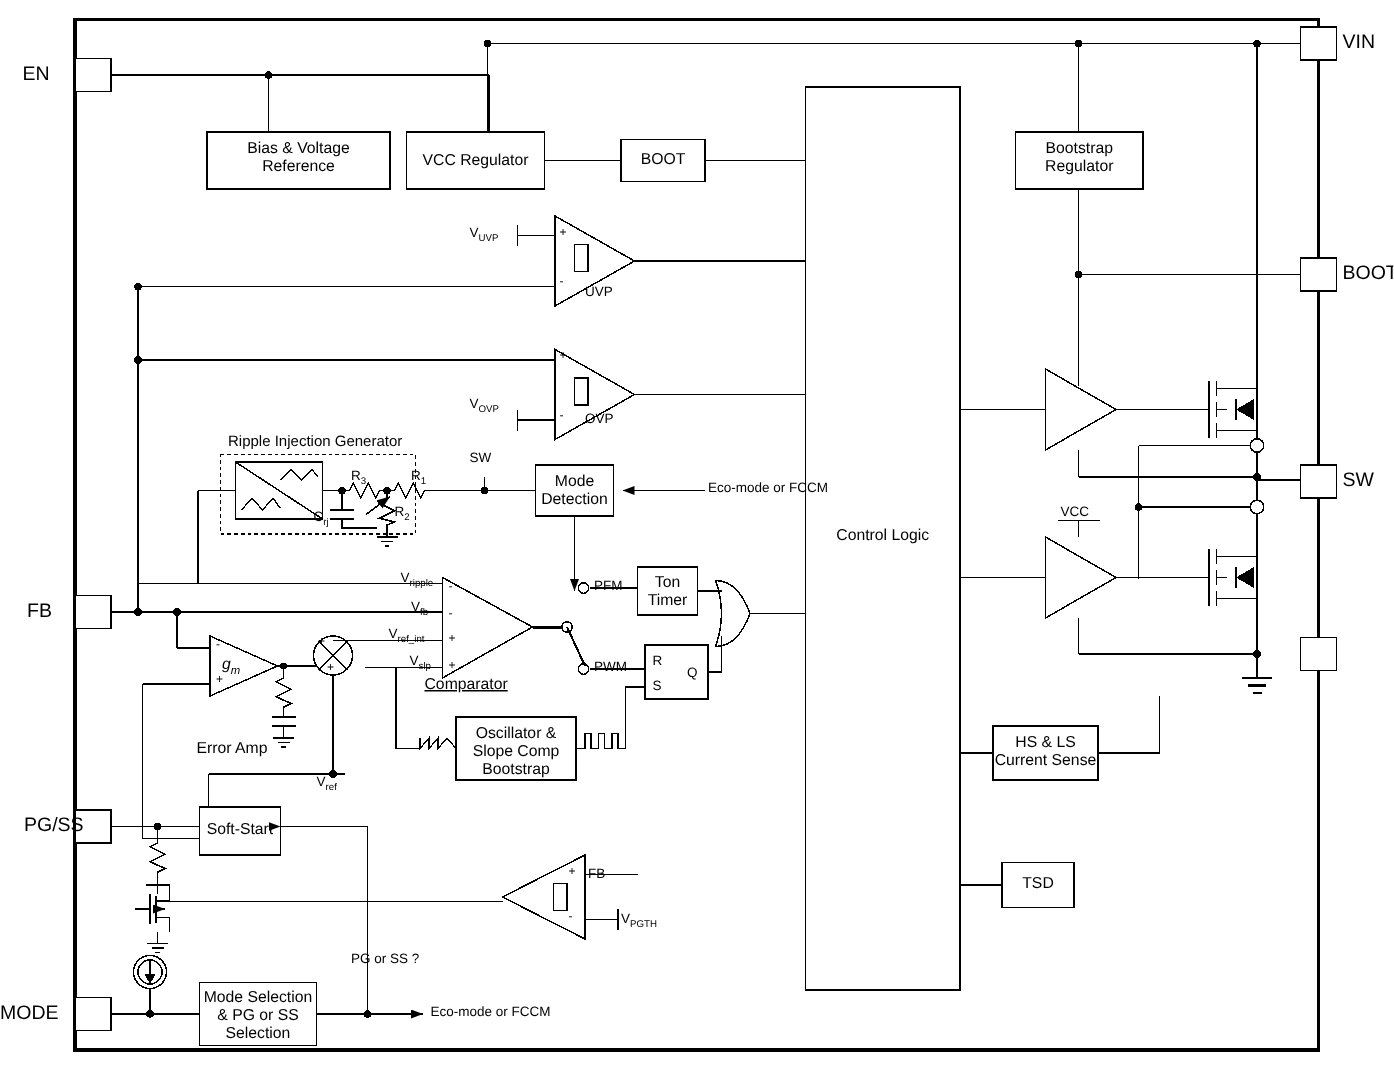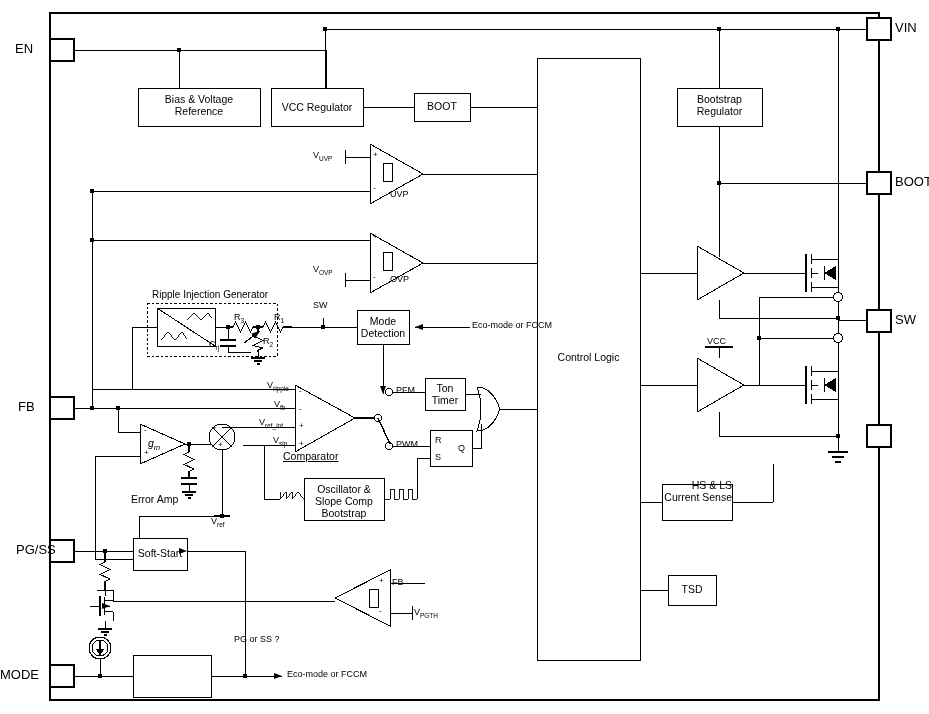--- a/index.html
+++ b/index.html
@@ -410,29 +410,34 @@
     <div>Ton</div>
     <div>Timer</div>
   </div>
 
   <div class="lbl blklbl ctr" style="left:304px;top:483px;width:80px;">
     <div>Oscillator &amp;</div>
     <div>Slope Comp</div>
     <div>Bootstrap</div>
   </div>
 
-  <div class="lbl blklbl ctr" style="left:662px;top:479px;width:70px;text-align:right;">
+  <div class="lbl blklbl ctr" style="left:662px;top:489px;width:70px;">
     <div>HS &amp; LS</div>
     <div>Current Sense</div>
   </div>
 
   <div class="lbl blklbl ctr" style="left:668px;top:583px;width:48px;">TSD</div>
 
   <div class="lbl blklbl ctr" style="left:133px;top:547px;width:54px;">Soft-Start</div>
 
+  <div class="lbl blklbl ctr" style="left:133px;top:659px;width:78px;">
+    <div>Mode Selection</div>
+    <div>&amp; PG or SS</div>
+    <div>Selection</div>
+  </div>
 
   <div class="lbl smlbl" style="left:390px;top:189px;">UVP</div>
   <div class="lbl smlbl" style="left:390px;top:274px;">OVP</div>
   <div class="lbl blklbl" style="left:283px;top:450px;text-decoration:underline;">Comparator</div>
   <div class="lbl blklbl" style="left:131px;top:457px;margin-top:36px;">Error Amp</div>
 
   <div class="lbl blklbl" style="left:148px;top:437px;"><i><span>g</span><span class="sub">m</span></i></div>
 
   <div class="lbl tinylbl" style="left:299px;top:386px;">-</div>
   <div class="lbl tinylbl" style="left:299px;top:404px;">-</div>

